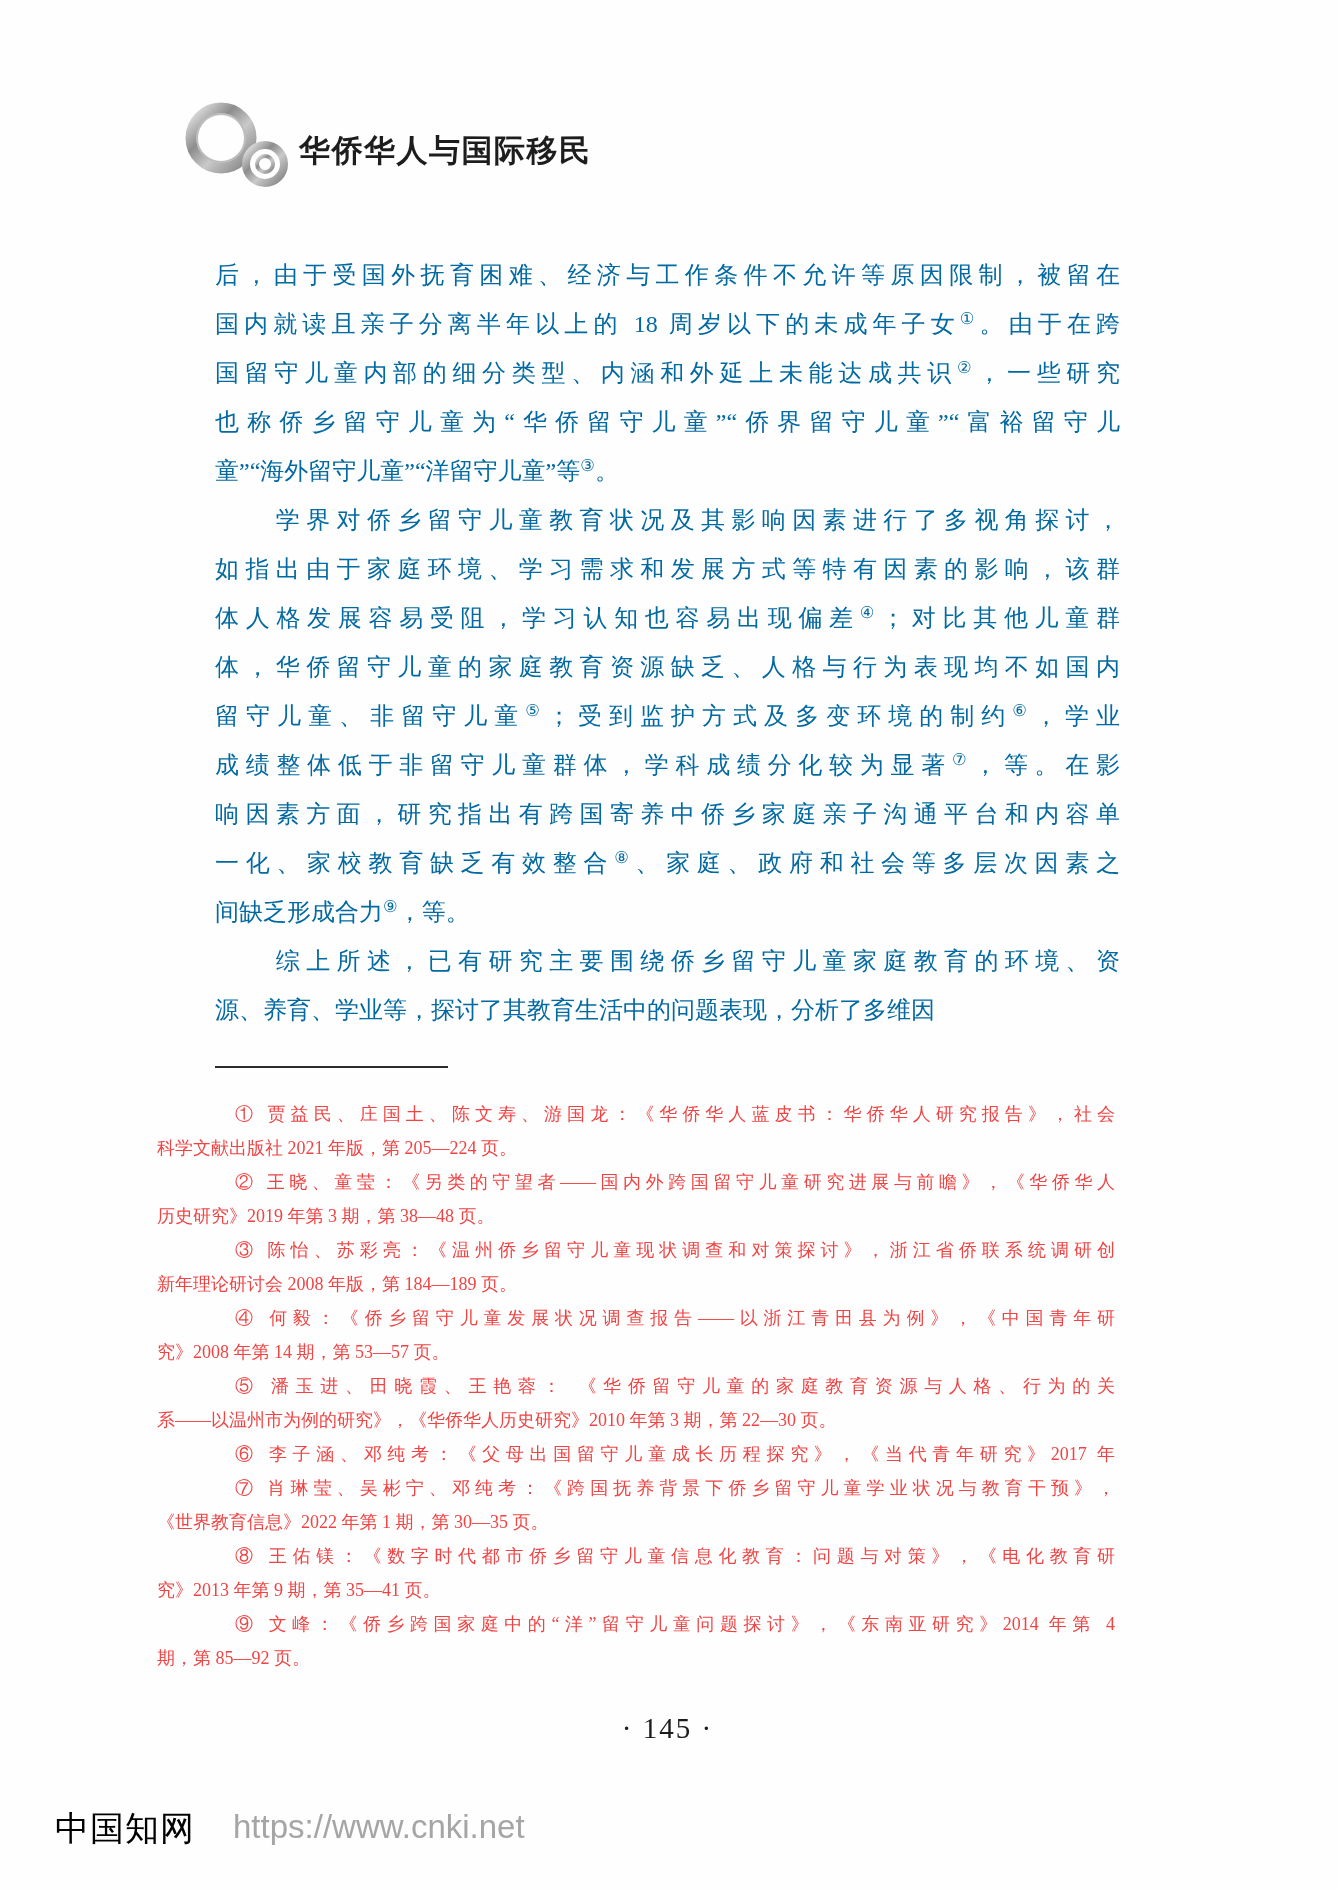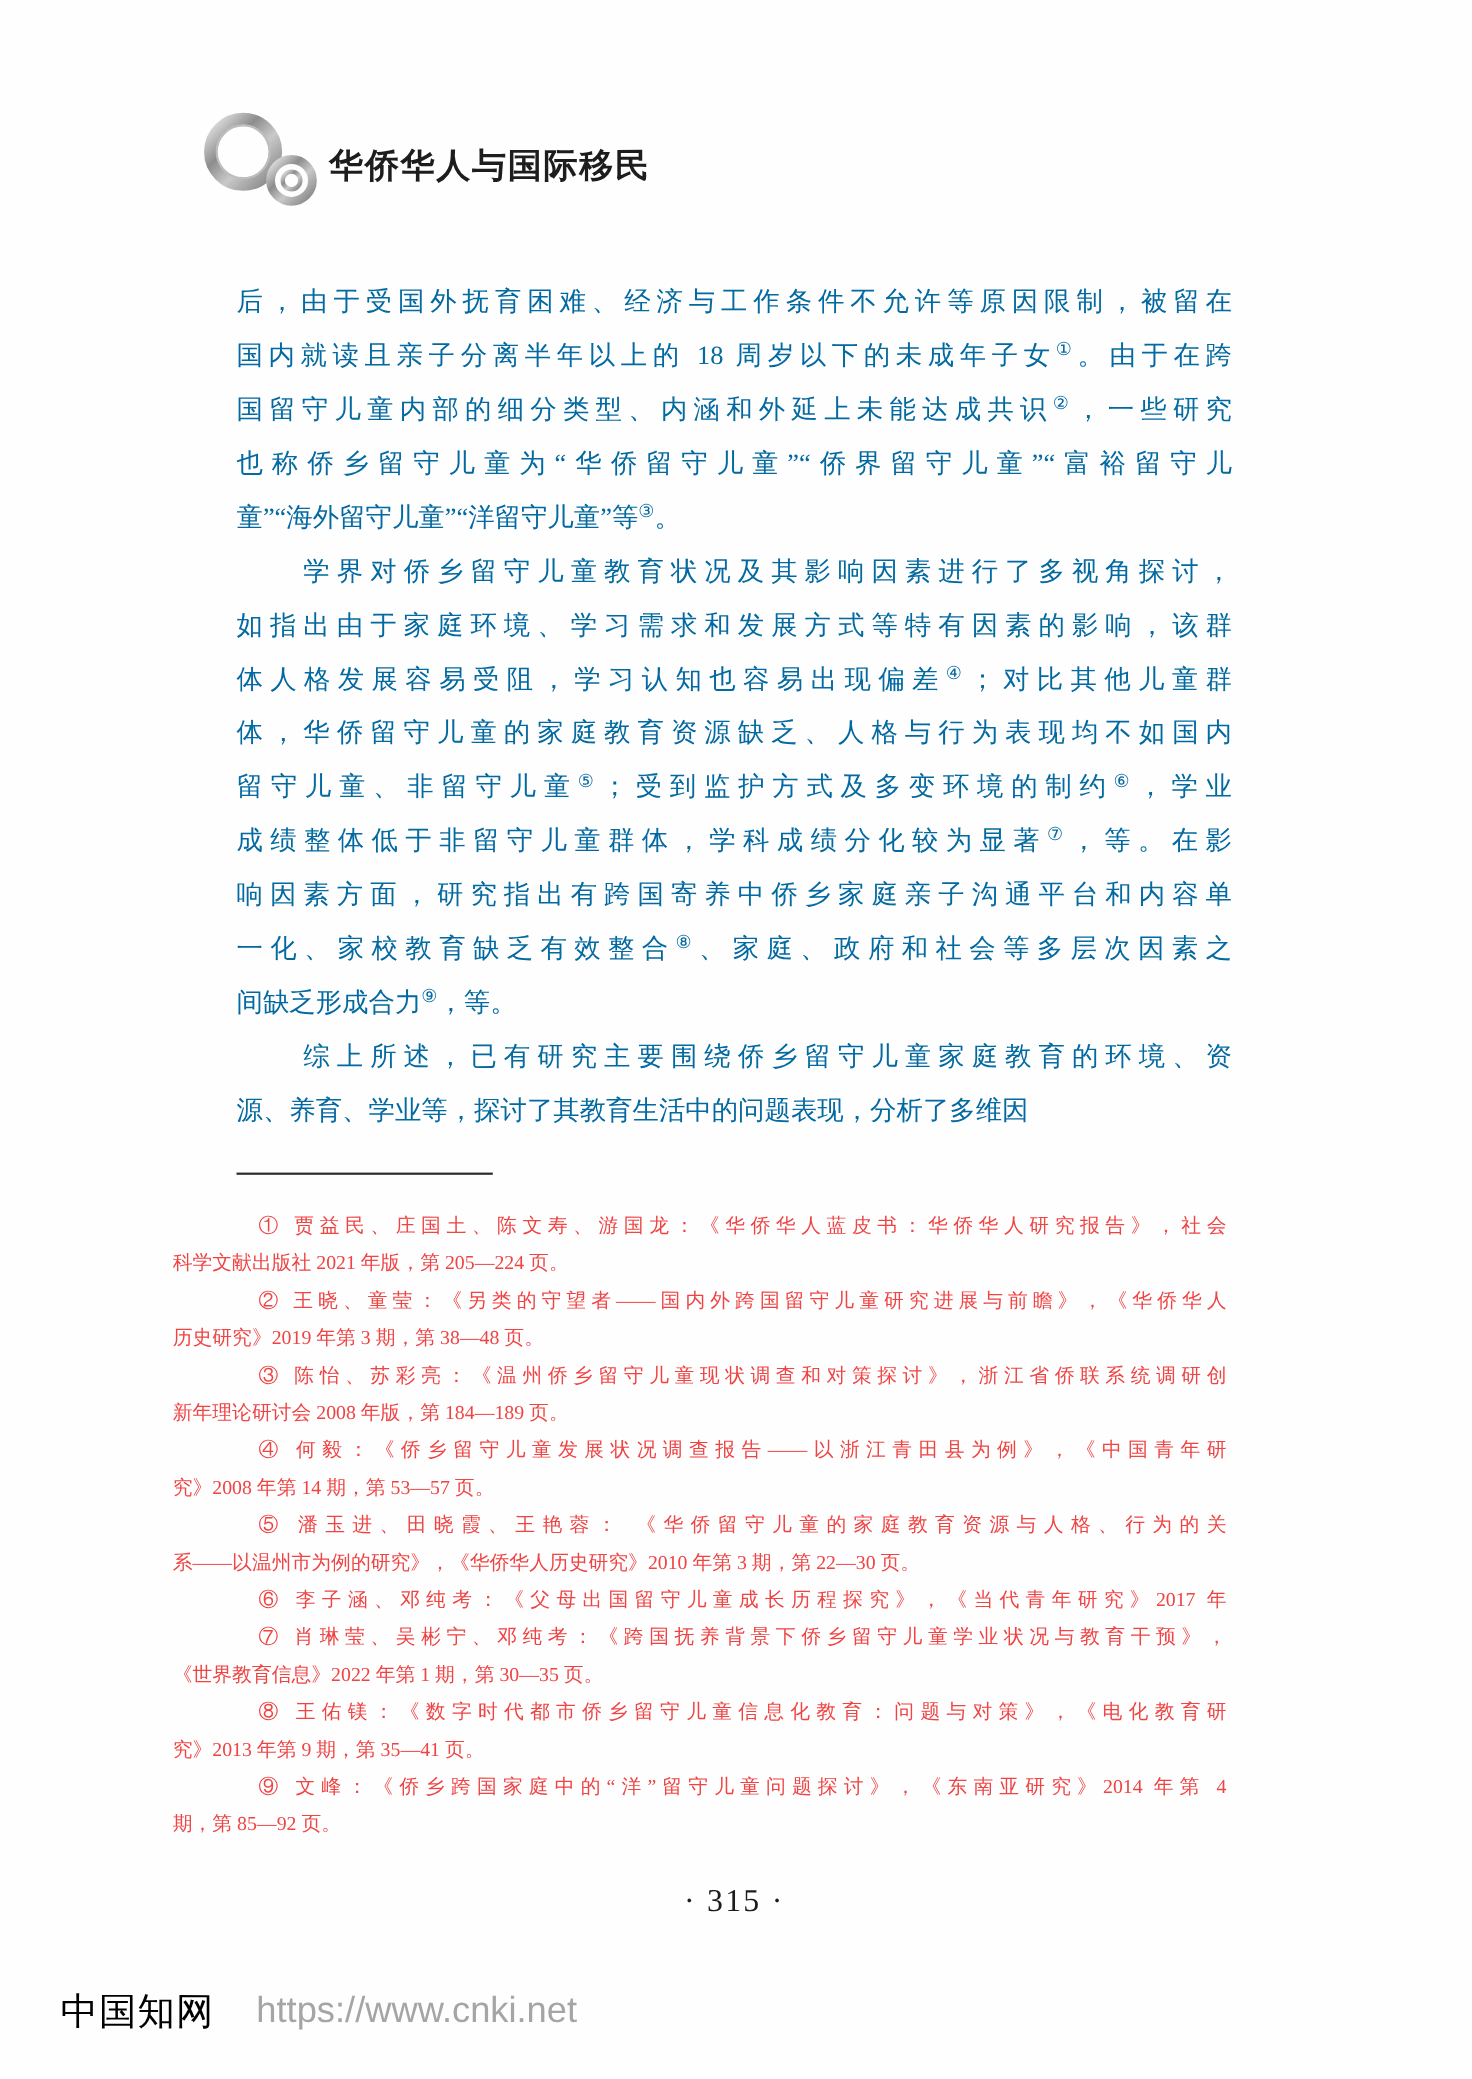--- a/index.html
+++ b/index.html
@@ -102,18 +102,18 @@
       <div class="fn-line">系——以温州市为例的研究》，《华侨华人历史研究》2010 年第 3 期，第 22—30 页。</div>
       <div class="fn-line fn-first just">⑥ 李子涵、邓纯考：《父母出国留守儿童成长历程探究》，《当代青年研究》2017 年</div>
       <div class="fn-line fn-first just">⑦ 肖琳莹、吴彬宁、邓纯考：《跨国抚养背景下侨乡留守儿童学业状况与教育干预》，</div>
       <div class="fn-line">《世界教育信息》2022 年第 1 期，第 30—35 页。</div>
       <div class="fn-line fn-first just">⑧ 王佑镁：《数字时代都市侨乡留守儿童信息化教育：问题与对策》，《电化教育研</div>
       <div class="fn-line">究》2013 年第 9 期，第 35—41 页。</div>
       <div class="fn-line fn-first just">⑨ 文峰：《侨乡跨国家庭中的“洋”留守儿童问题探讨》，《东南亚研究》2014 年第 4</div>
       <div class="fn-line">期，第 85—92 页。</div>
     </div>
 
-  <div class="page-number">· 315 ·</div>
+  <div class="page-number">· 145 ·</div>
 
   <div class="wm-name">中国知网</div>
   <div class="wm-url">https://www.cnki.net</div>
 
 </div>
 
 </body></html>

